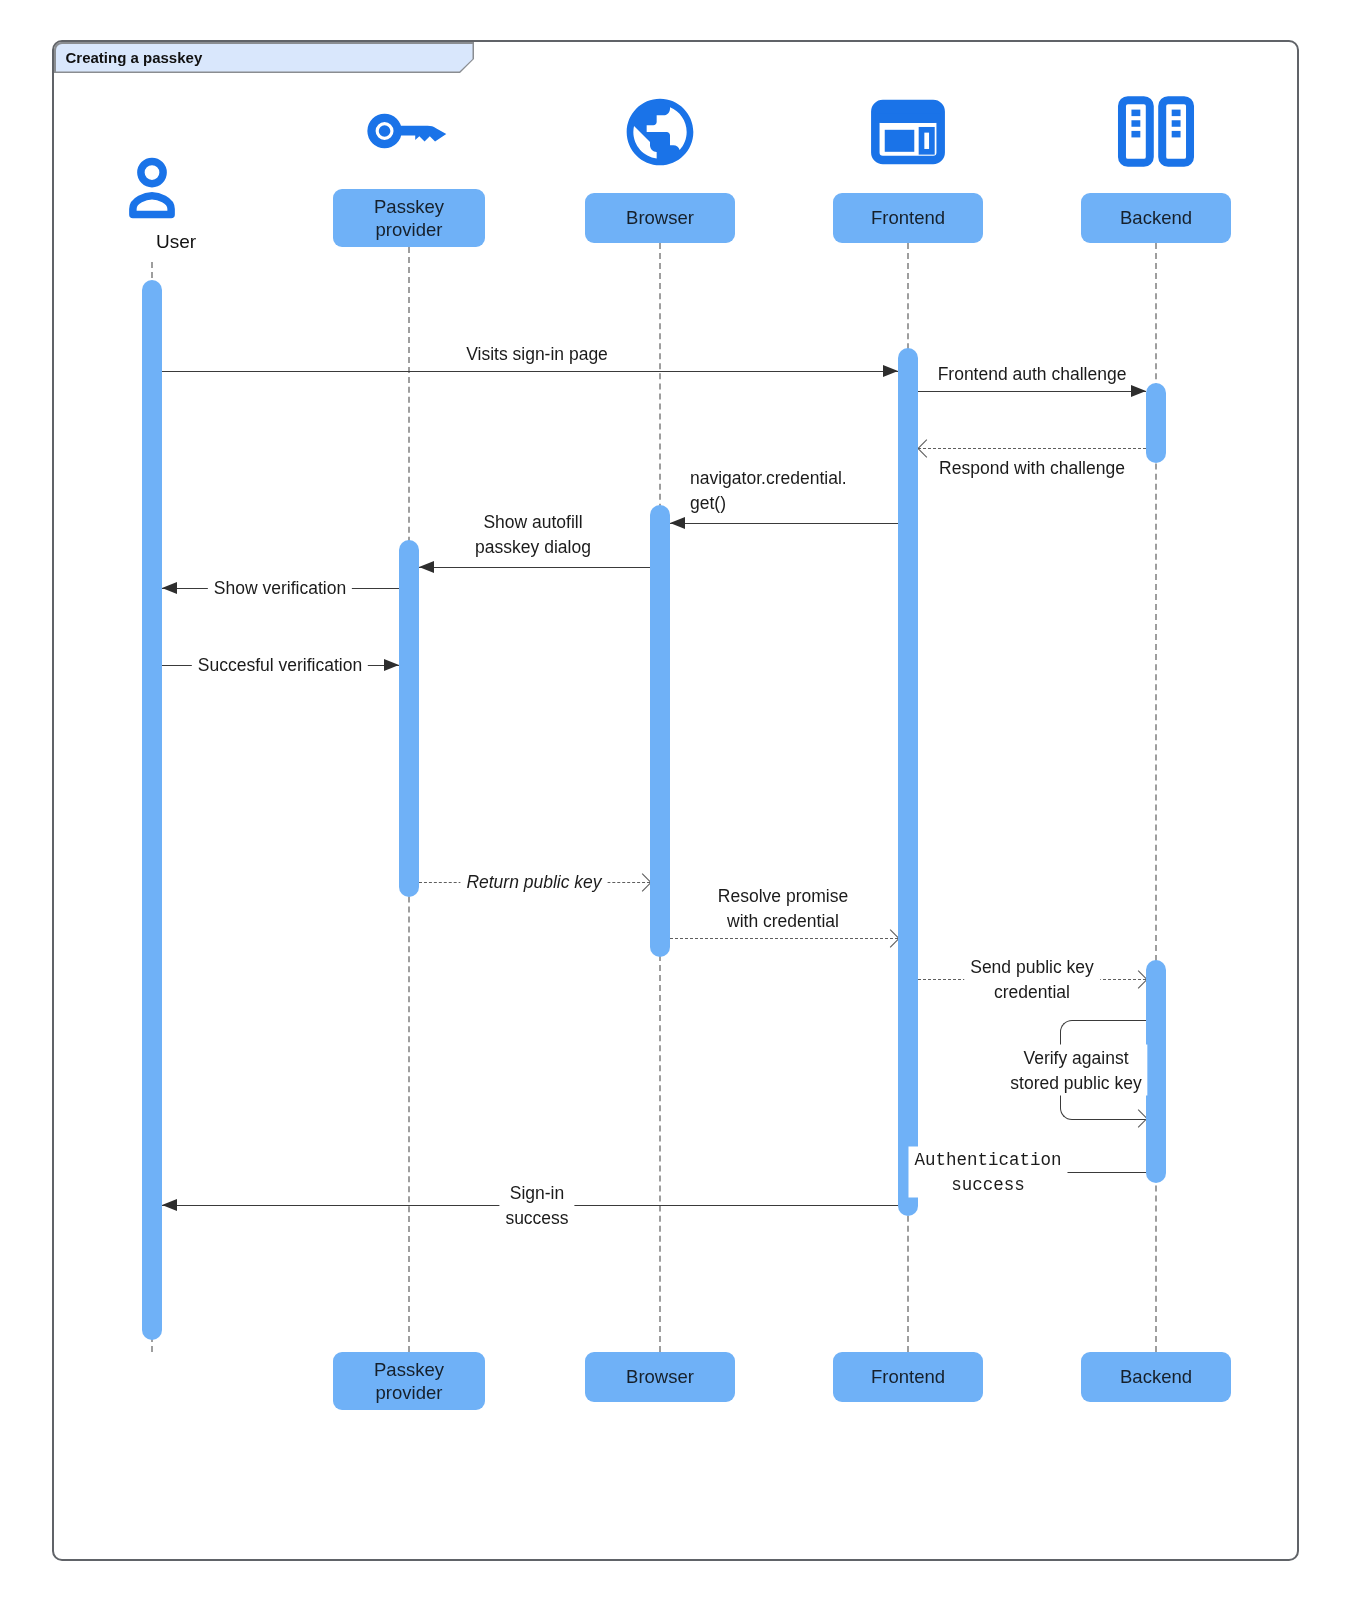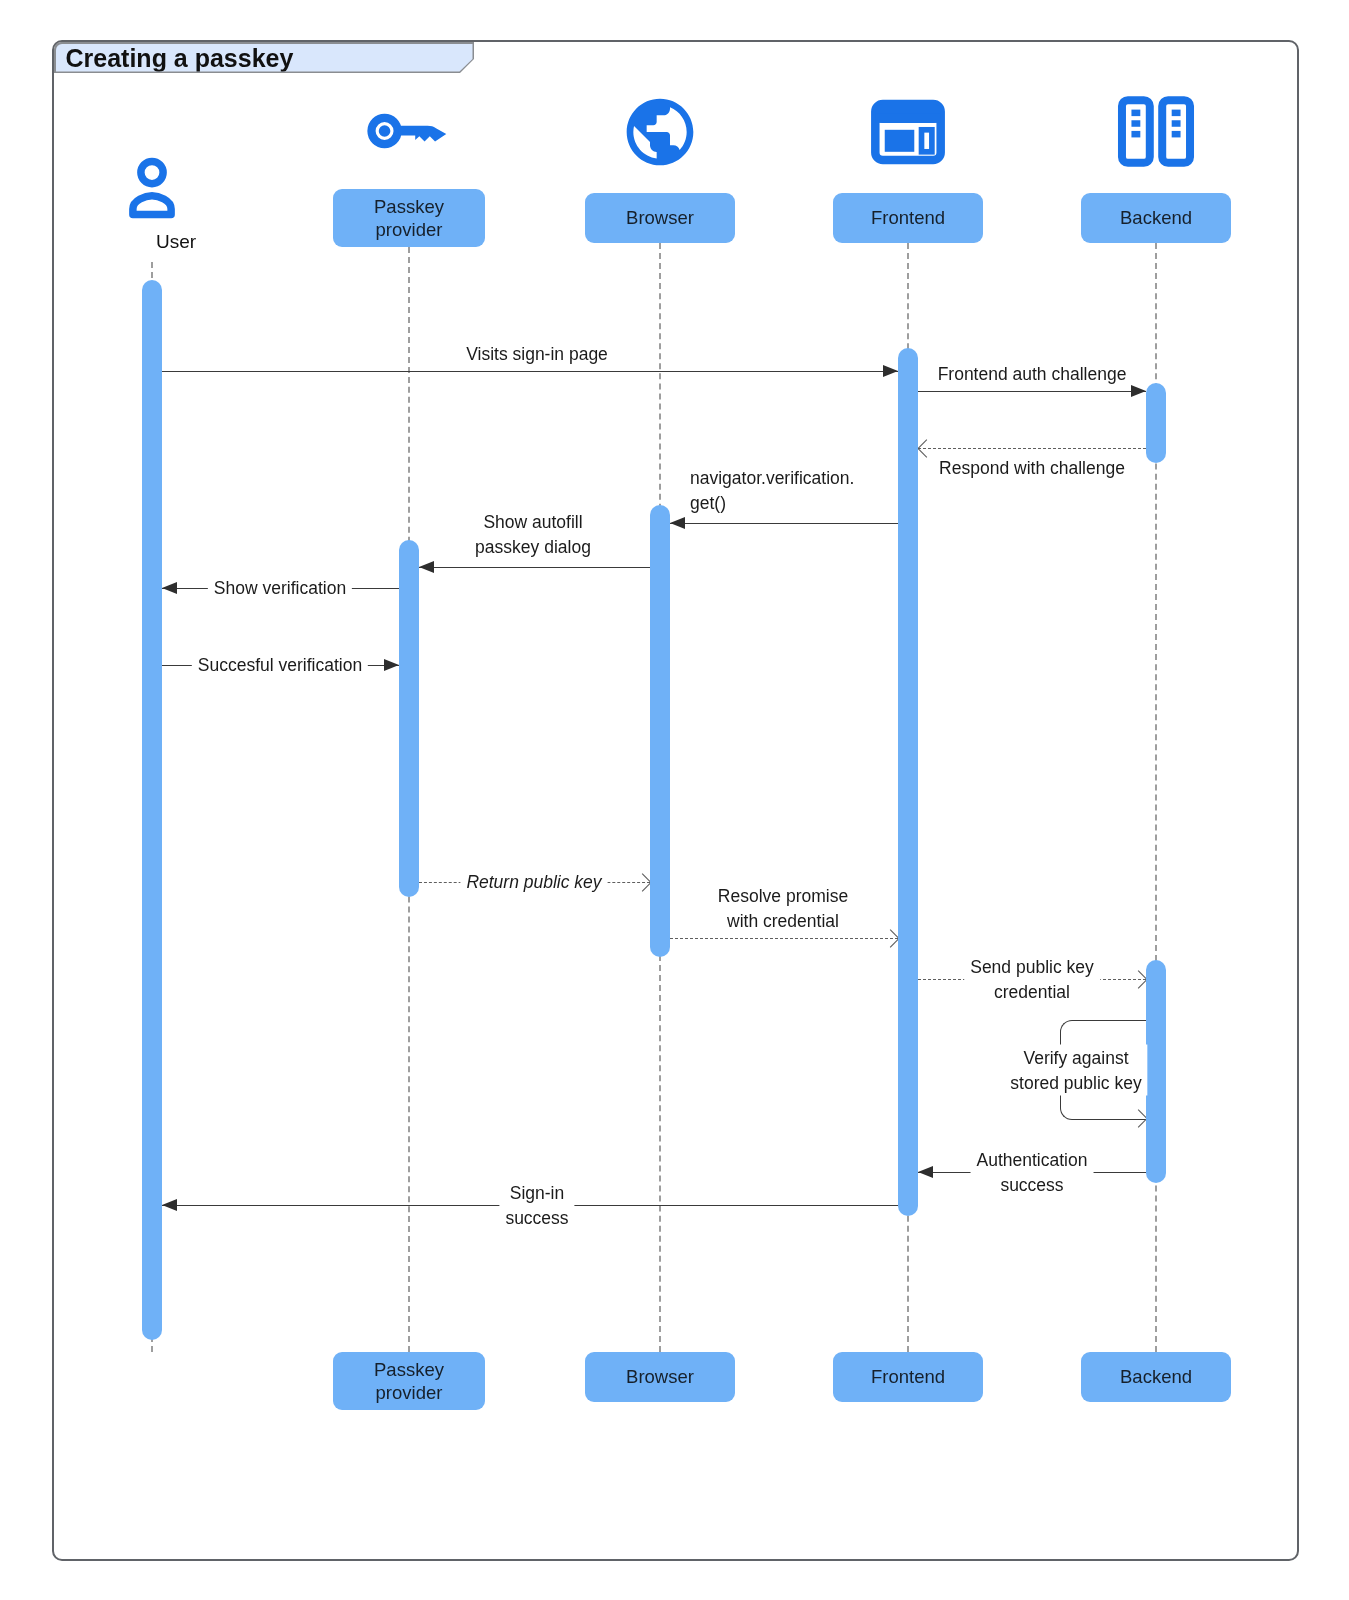--- a/index.html
+++ b/index.html
@@ -3,21 +3,21 @@
 <meta charset="utf-8">
 <style>
   html,body{margin:0;padding:0;background:#fff;}
   body{width:1349px;height:1600px;position:relative;font-family:"Liberation Sans",sans-serif;color:#1c1c1c;}
   .stage{position:absolute;left:0;top:0;width:1349px;height:1600px;}
   .frame{position:absolute;left:52px;top:40px;width:1243px;height:1517px;border:2px solid #606368;border-radius:10px;background:#fff;}
   .tab-outer{position:absolute;left:54px;top:42px;width:420px;height:31px;background:#8a8d91;
     clip-path:polygon(0 0,100% 0,100% 55%,calc(100% - 14px) 100%,0 100%);border-top-left-radius:7px;}
   .tab-inner{position:absolute;left:1.5px;top:1.5px;width:417px;height:28px;background:#d9e7fc;
     clip-path:polygon(0 0,100% 0,100% 55%,calc(100% - 13px) 100%,0 100%);border-top-left-radius:6px;
-    font-size:25px;font-weight:bold;color:#111;line-height:28px;padding-left:10px;box-sizing:border-box;}
+    font-size:15px;font-weight:bold;color:#111;line-height:28px;padding-left:10px;box-sizing:border-box;}
   .lifeline{position:absolute;width:0;border-left:2px dashed #9e9e9e;z-index:0;}
   .bar{position:absolute;width:20px;background:#6FB1F7;border-radius:10px;z-index:2;}
   .box{position:absolute;background:#6FB1F7;border-radius:9px;display:flex;align-items:center;justify-content:center;
     font-size:18.5px;color:#16202b;text-align:center;white-space:pre-line;line-height:1.25;z-index:2;}
   .actor-name{position:absolute;transform:translateX(-50%);font-size:19px;color:#111;z-index:2;}
   .icon{position:absolute;z-index:2;}
   .line{position:absolute;height:0;border-top:1.7px solid #3a3a3a;z-index:1;}
   .line.dashed{border-top:1.7px dashed #5f5f5f;}
   .tri-right{position:absolute;width:0;height:0;border-top:6.5px solid transparent;border-bottom:6.5px solid transparent;border-left:15px solid #2e2e2e;z-index:2;}
   .tri-left{position:absolute;width:0;height:0;border-top:6.5px solid transparent;border-bottom:6.5px solid transparent;border-right:15px solid #2e2e2e;z-index:2;}
@@ -108,21 +108,21 @@
   <div class="line" style="left:918px;top:391px;width:228px;"></div>
   <div class="tri-right" style="left:1131px;top:384.5px;"></div>
   <div class="msg-label" style="left:1032px;top:362px;">Frontend auth challenge</div>
 
   <div class="line dashed" style="left:918px;top:448px;width:228px;"></div>
   <div class="chev left" style="left:920px;top:442px;"></div>
   <div class="msg-label" style="left:1032px;top:456px;">Respond with challenge</div>
 
   <div class="line" style="left:670px;top:523px;width:228px;"></div>
   <div class="tri-left" style="left:670px;top:516.5px;"></div>
-  <div class="msg-label leftalign" style="left:690px;top:466px;">navigator.verification.
+  <div class="msg-label leftalign" style="left:690px;top:466px;">navigator.credential.
 get()</div>
 
   <div class="line" style="left:419px;top:567px;width:231px;"></div>
   <div class="tri-left" style="left:419px;top:560.5px;"></div>
   <div class="msg-label" style="left:533px;top:510px;">Show autofill
 passkey dialog</div>
 
   <div class="line" style="left:162px;top:588px;width:237px;"></div>
   <div class="tri-left" style="left:162px;top:581.5px;"></div>
   <div class="msg-label inline" style="left:280px;top:588px;">Show verification</div>
@@ -145,21 +145,21 @@
   <div class="msg-label inline" style="left:1032px;top:979px;">Send public key
 credential</div>
 
   <div class="self-loop"></div>
   <div class="chev right" style="left:1132px;top:1112px;"></div>
   <div class="msg-label inline" style="left:1076px;top:1070px;">Verify against
 stored public key</div>
 
   <div class="line" style="left:918px;top:1172px;width:228px;"></div>
   <div class="tri-left" style="left:918px;top:1165.5px;"></div>
-  <div class="msg-label inline" style="left:1032px;top:1172px;">Authentication
+  <div class="msg-label inline" style="left:988px;top:1172px;font-family:Liberation Mono, monospace;">Authentication
 success</div>
 
   <div class="line" style="left:162px;top:1205px;width:736px;"></div>
   <div class="tri-left" style="left:162px;top:1198.5px;"></div>
   <div class="msg-label inline" style="left:537px;top:1205px;">Sign-in
 success</div>
 
   <div class="box" style="left:333px;top:1352px;width:152px;height:58px;">Passkey
 provider</div>
   <div class="box" style="left:585px;top:1352px;width:150px;height:50px;">Browser</div>

